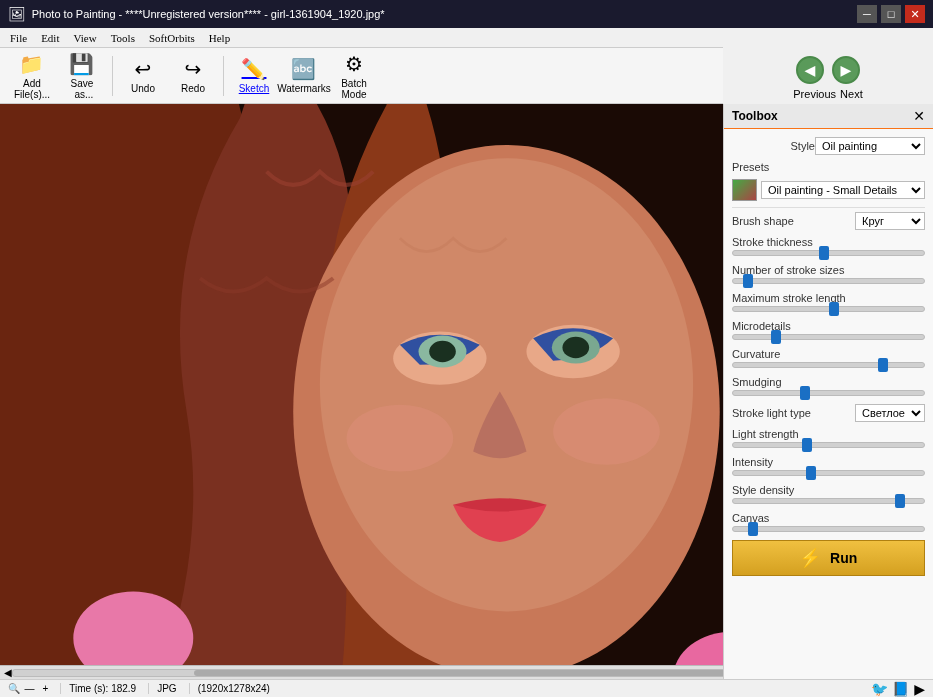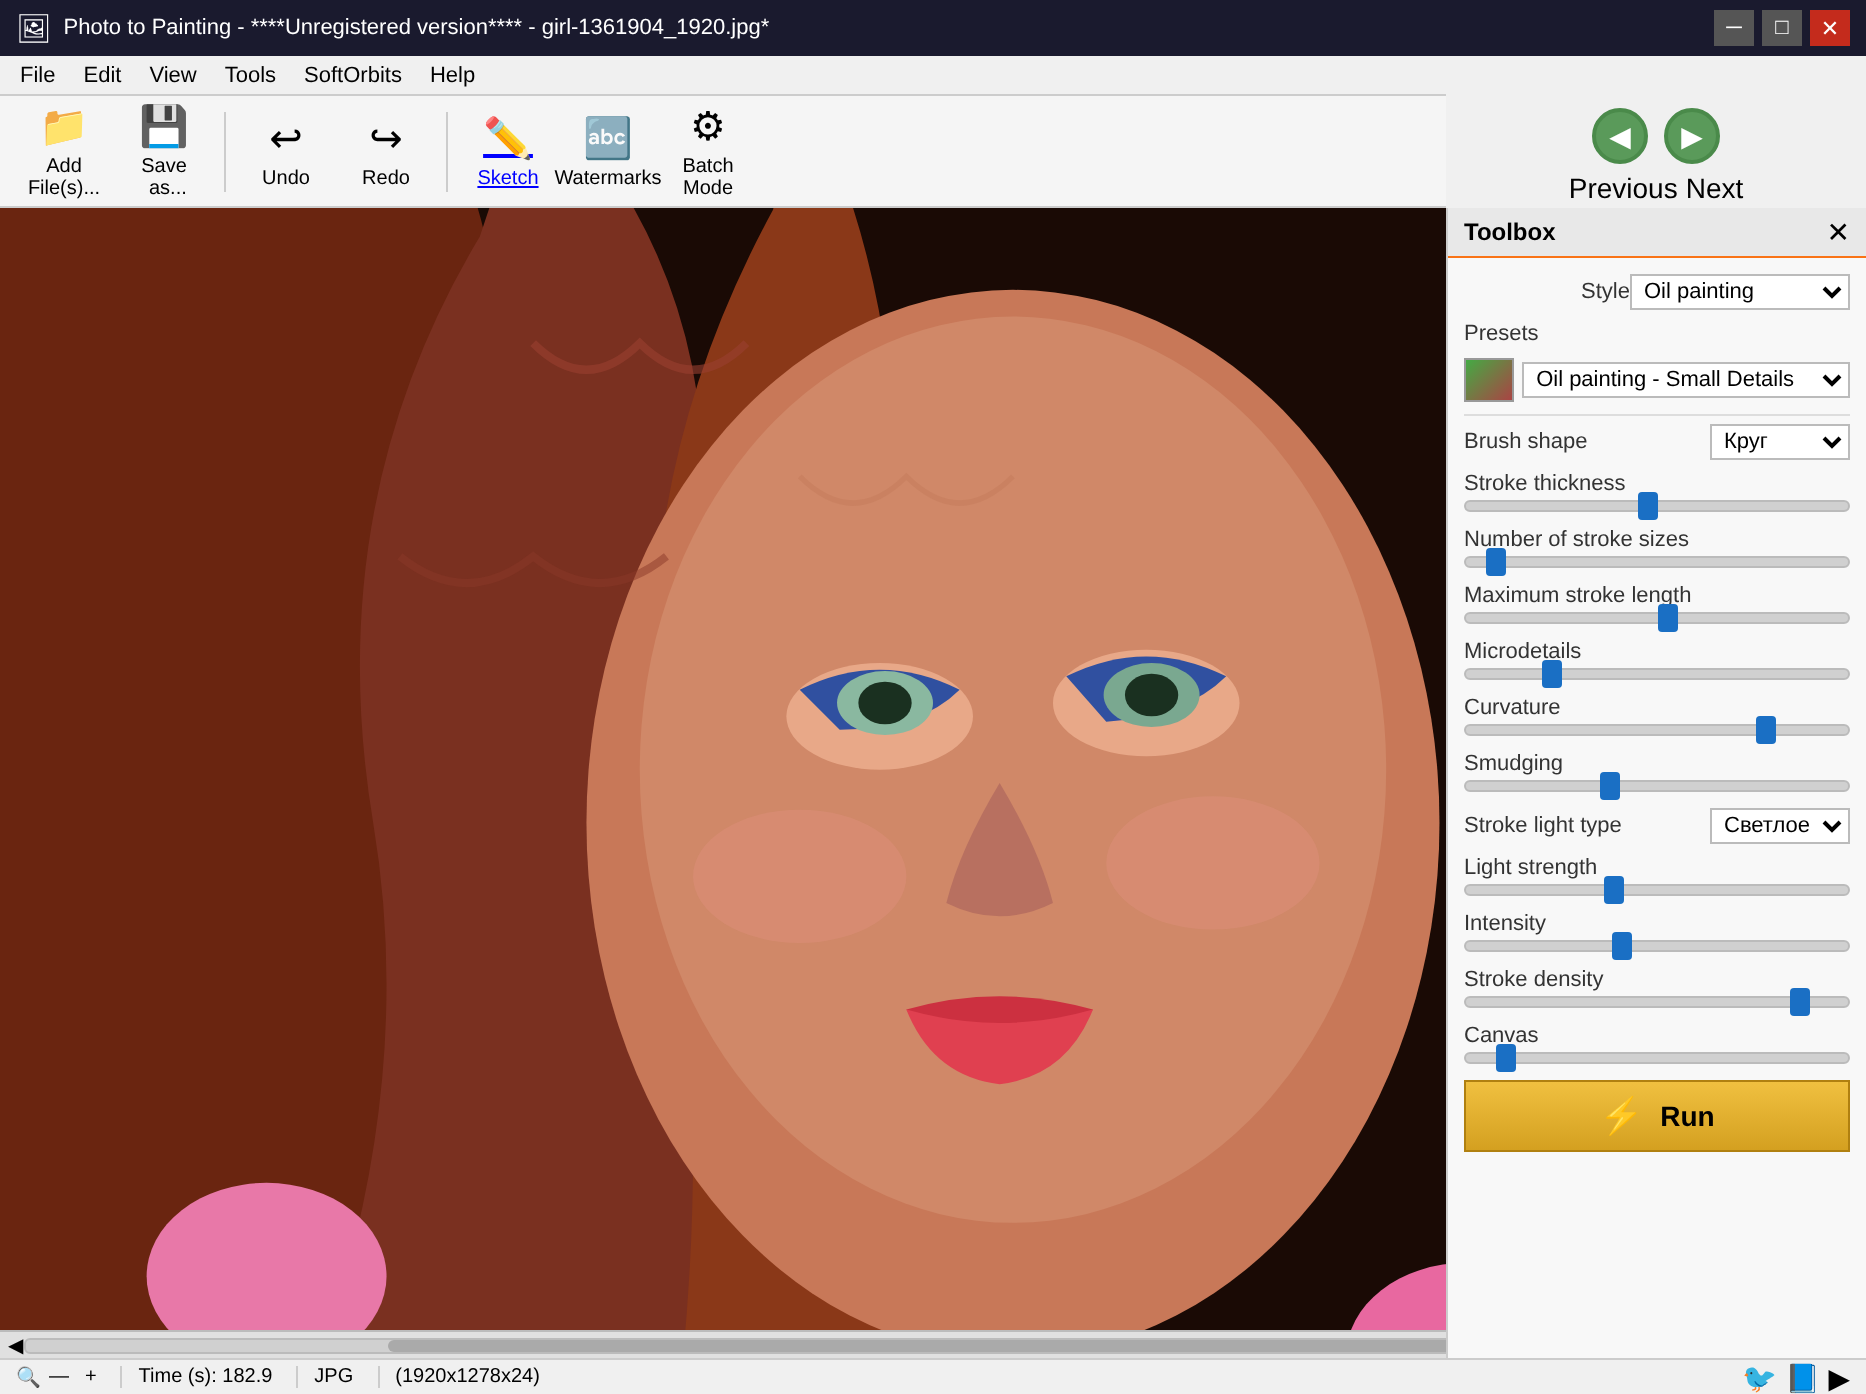--- a/index.html
+++ b/index.html
@@ -29,20 +29,21 @@
     
     .menu-bar {
       background: #f0f0f0;
       border-bottom: 1px solid #ccc;
       display: flex;
       align-items: center;
       height: 20px;
       padding: 0 4px;
       font-size: 11px;
       gap: 2px;
+      font-family: Liberation Serif, serif;
     }
     .menu-item {
       padding: 2px 6px;
       cursor: pointer;
     }
 
     
     .toolbar {
       background: #f5f5f5;
       border-bottom: 1px solid #ccc;
@@ -88,21 +89,21 @@
     .nav-btn {
       width: 28px; height: 28px;
       border-radius: 50%;
       border: 2px solid #4a8a4a;
       background: #5a9a5a;
       color: #fff;
       cursor: pointer;
       font-size: 14px;
       display: flex; align-items: center; justify-content: center;
     }
-    .nav-labels { display: flex; gap: 4px; font-size: 14px; }
+    .nav-labels { display: flex; gap: 4px; font-size: 11px; }
 
     
     .main-layout {
       display: flex;
       height: calc(697px - 28px - 20px - 56px - 18px);
       position: relative;
     }
 
     
     .image-area {
@@ -522,21 +523,21 @@
       </div>
 
       <div class="slider-container">
         <div class="slider-label">Intensity</div>
         <div class="slider-track">
           <div class="slider-thumb" style="left: 38%;"></div>
         </div>
       </div>
 
       <div class="slider-container">
-        <div class="slider-label">Stroke density</div>
+        <div class="slider-label">Style density</div>
         <div class="slider-track">
           <div class="slider-thumb" style="left: 85%;"></div>
         </div>
       </div>
 
       <div class="slider-container">
         <div class="slider-label">Canvas</div>
         <div class="slider-track">
           <div class="slider-thumb" style="left: 8%;"></div>
         </div>

